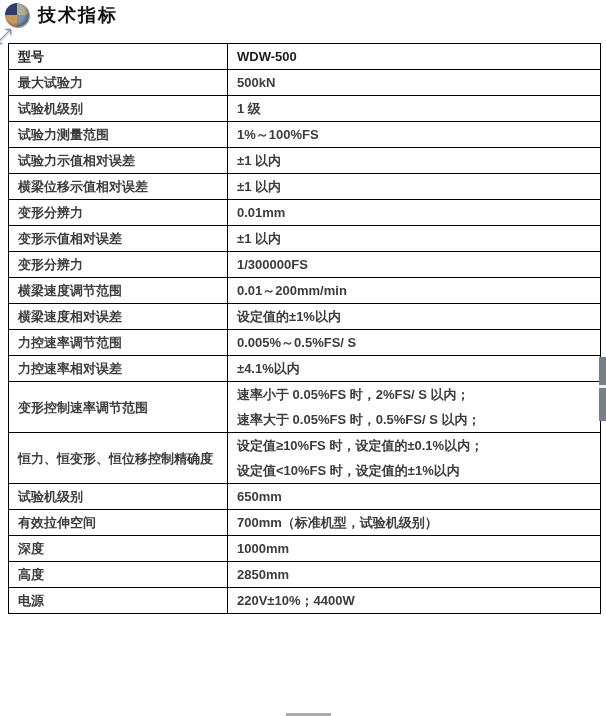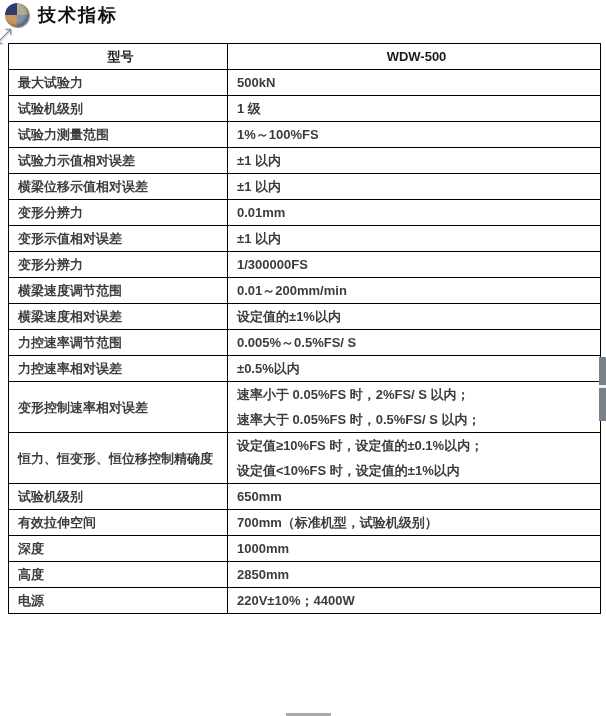--- a/index.html
+++ b/index.html
@@ -44,21 +44,21 @@
     border: 1px solid #000;
     padding: 0 4px 0 9px;
     height: 25px;
     line-height: 25px;
     vertical-align: middle;
     white-space: pre-line;
     overflow: hidden;
     font-weight: bold;
   }
   td.label-cell { width: 219px; }
-  tr.bold-row td { font-weight: bold; color: #1c1c1c; text-align: center; }
+  tr.bold-row td { font-weight: bold; color: #1c1c1c; }
   .v-scroll-thumb {
     position: absolute; right: 0; top: 357px;
     width: 7px; height: 64px;
     background: linear-gradient(to bottom, #788089 0px, #788089 28px, #eef0f2 28px, #eef0f2 31px, #788089 31px, #788089 64px);
   }
   .h-scroll-thumb {
     position: absolute; left: 286px; top: 713px;
     width: 45px; height: 3px;
     background: #a8aaad;
   }
@@ -118,24 +118,24 @@
       <tr>
         <td class="label-cell">横梁速度相对误差</td>
         <td class="value-cell">设定值的±1%以内</td>
       </tr>
       <tr>
         <td class="label-cell">力控速率调节范围</td>
         <td class="value-cell">0.005%～0.5%FS/ S</td>
       </tr>
       <tr>
         <td class="label-cell">力控速率相对误差</td>
-        <td class="value-cell">±0.5%以内</td>
+        <td class="value-cell">±4.1%以内</td>
       </tr>
       <tr>
-        <td class="label-cell">变形控制速率相对误差</td>
+        <td class="label-cell">变形控制速率调节范围</td>
         <td class="value-cell">速率小于 0.05%FS 时，2%FS/ S 以内；
 速率大于 0.05%FS 时，0.5%FS/ S 以内；</td>
       </tr>
       <tr>
         <td class="label-cell">恒力、恒变形、恒位移控制精确度</td>
         <td class="value-cell">设定值≥10%FS 时，设定值的±0.1%以内；
 设定值&lt;10%FS 时，设定值的±1%以内</td>
       </tr>
       <tr>
         <td class="label-cell">试验机级别</td>

